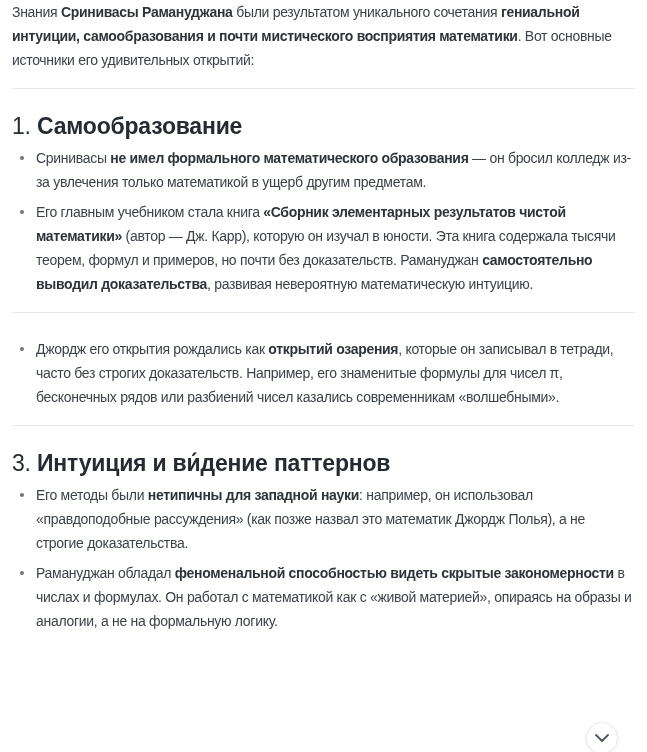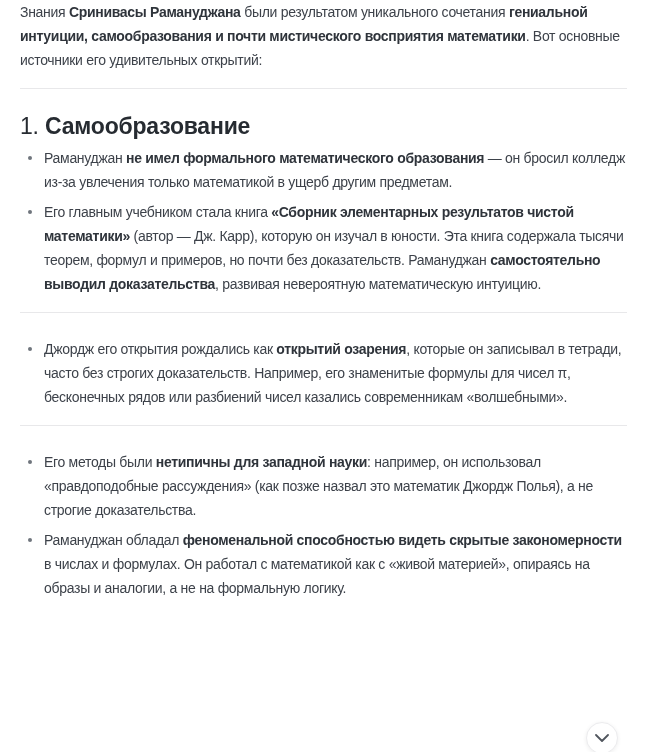--- a/index.html
+++ b/index.html
@@ -7,21 +7,21 @@
   body {
     width: 647px;
     height: 752px;
     overflow: hidden;
     position: relative;
     background: #ffffff;
     font-family: "Liberation Sans", "DejaVu Sans", sans-serif;
     color: #3d424a;
   }
   .content {
-    padding: 0 20px;
+    padding: 0 12px;
   }
   p.intro {
     margin: 0;
     font-size: 14px;
     line-height: 24px;
     letter-spacing: -0.3px;
   }
   .intro strong, li strong {
     font-weight: 700;
     color: #2f343b;
@@ -85,28 +85,29 @@
 </style>
 </head>
 <body>
 
 <main class="content">
   <p class="intro"><span>Знания </span><strong>Сринивасы Рамануджана</strong><span> были результатом уникального сочетания </span><strong>гениальной интуиции, самообразования и почти мистического восприятия математики</strong><span>. Вот основные источники его удивительных открытий:</span></p>
   <div id="sections">
       <hr class="divider">
       <h2 class="section-heading"><span>1.</span> <strong>Самообразование</strong></h2>
       <ul class="bullets">
-        <li><span>Рамануджан </span><strong>не имел формального математического образования</strong><span> — он бросил колледж из-за увлечения только математикой в ущерб другим предметам.</span></li>
+        <li><span>Сринивасы </span><strong>не имел формального математического образования</strong><span> — он бросил колледж из-за увлечения только математикой в ущерб другим предметам.</span></li>
         <li><span>Его главным учебником стала книга </span><strong>«Сборник элементарных результатов чистой математики»</strong><span> (автор — Дж. Карр), которую он изучал в юности. Эта книга содержала тысячи теорем, формул и примеров, но почти без доказательств. Рамануджан </span><strong>самостоятельно выводил доказательства</strong><span>, развивая невероятную математическую интуицию.</span></li>
       </ul>
       <hr class="divider">
       <ul class="bullets">
         <li><span>Джордж его открытия рождались как </span><strong>открытий озарения</strong><span>, которые он записывал в тетради, часто без строгих доказательств. Например, его знаменитые формулы для чисел π, бесконечных рядов или разбиений чисел казались современникам «волшебными».</span></li>
       </ul>
       <hr class="divider">
+      <h2 class="section-heading"><span>3.</span> <strong>Интуиция и ви́дение паттернов</strong></h2>
       <ul class="bullets">
         <li><span>Его методы были </span><strong>нетипичны для западной науки</strong><span>: например, он использовал «правдоподобные рассуждения» (как позже назвал это математик Джордж Полья), а не строгие доказательства.</span></li>
         <li><span>Рамануджан обладал </span><strong>феноменальной способностью видеть скрытые закономерности</strong><span> в числах и формулах. Он работал с математикой как с «живой материей», опираясь на образы и аналогии, а не на формальную логику.</span></li>
       </ul>
     </div>
 </main>
 
 <button class="scroll-btn" aria-label="Scroll down">
   <svg width="14" height="8" viewBox="0 0 14 8" fill="none" xmlns="http://www.w3.org/2000/svg">
     <path d="M1 1 L7 7 L13 1" stroke="#51565e" stroke-width="1.8" stroke-linecap="round" stroke-linejoin="round"></path>

